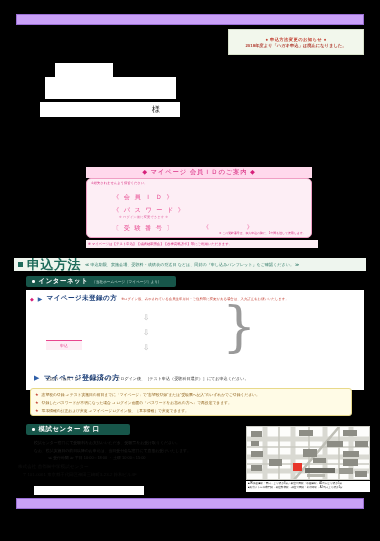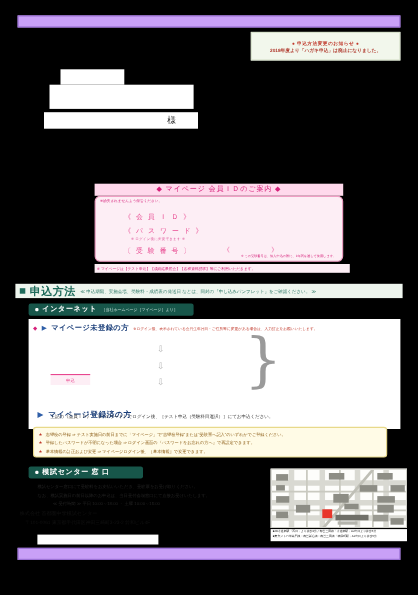--- a/index.html
+++ b/index.html
@@ -44,21 +44,21 @@
   .card-foot{position:absolute;left:132px;top:52px;font-size:2.9px;color:#d6207a;white-space:nowrap;}
   .card-below{position:absolute;left:86px;top:240px;width:232px;height:8px;
               background:#fdeef5;display:flex;align-items:center;}
   .card-below span{font-size:3.4px;color:#d6207a;padding-left:2px;white-space:nowrap;}
 
   
   .sec-head{position:absolute;left:14px;top:258px;width:352px;height:13px;
             background:#eef5ee;border-left:0;display:flex;align-items:center;gap:4px;padding-left:4px;
             box-sizing:border-box;}
   .sec-sq{width:5px;height:5px;background:#1f6b5b;display:inline-block;}
-  .sec-title{font-size:10px;color:#1f6b5b;font-weight:bold;letter-spacing:.5px;}
+  .sec-title{font-size:13px;color:#1f6b5b;font-weight:bold;letter-spacing:.5px;}
   .sec-sub{font-size:4.1px;color:#2f7a68;white-space:nowrap;}
 
   
   .pill{position:absolute;left:26px;top:276px;width:150px;height:11px;
         background:#17564a;border-radius:2px;display:flex;align-items:center;gap:4px;
         padding-left:6px;box-sizing:border-box;}
   .pill-dot{width:2.5px;height:2.5px;background:#fff;border-radius:50%;}
   .pill-t{font-size:6.4px;color:#fff;font-weight:bold;letter-spacing:.6px;}
   .pill-s{font-size:3.6px;color:#cfe6df;white-space:nowrap;}
 

